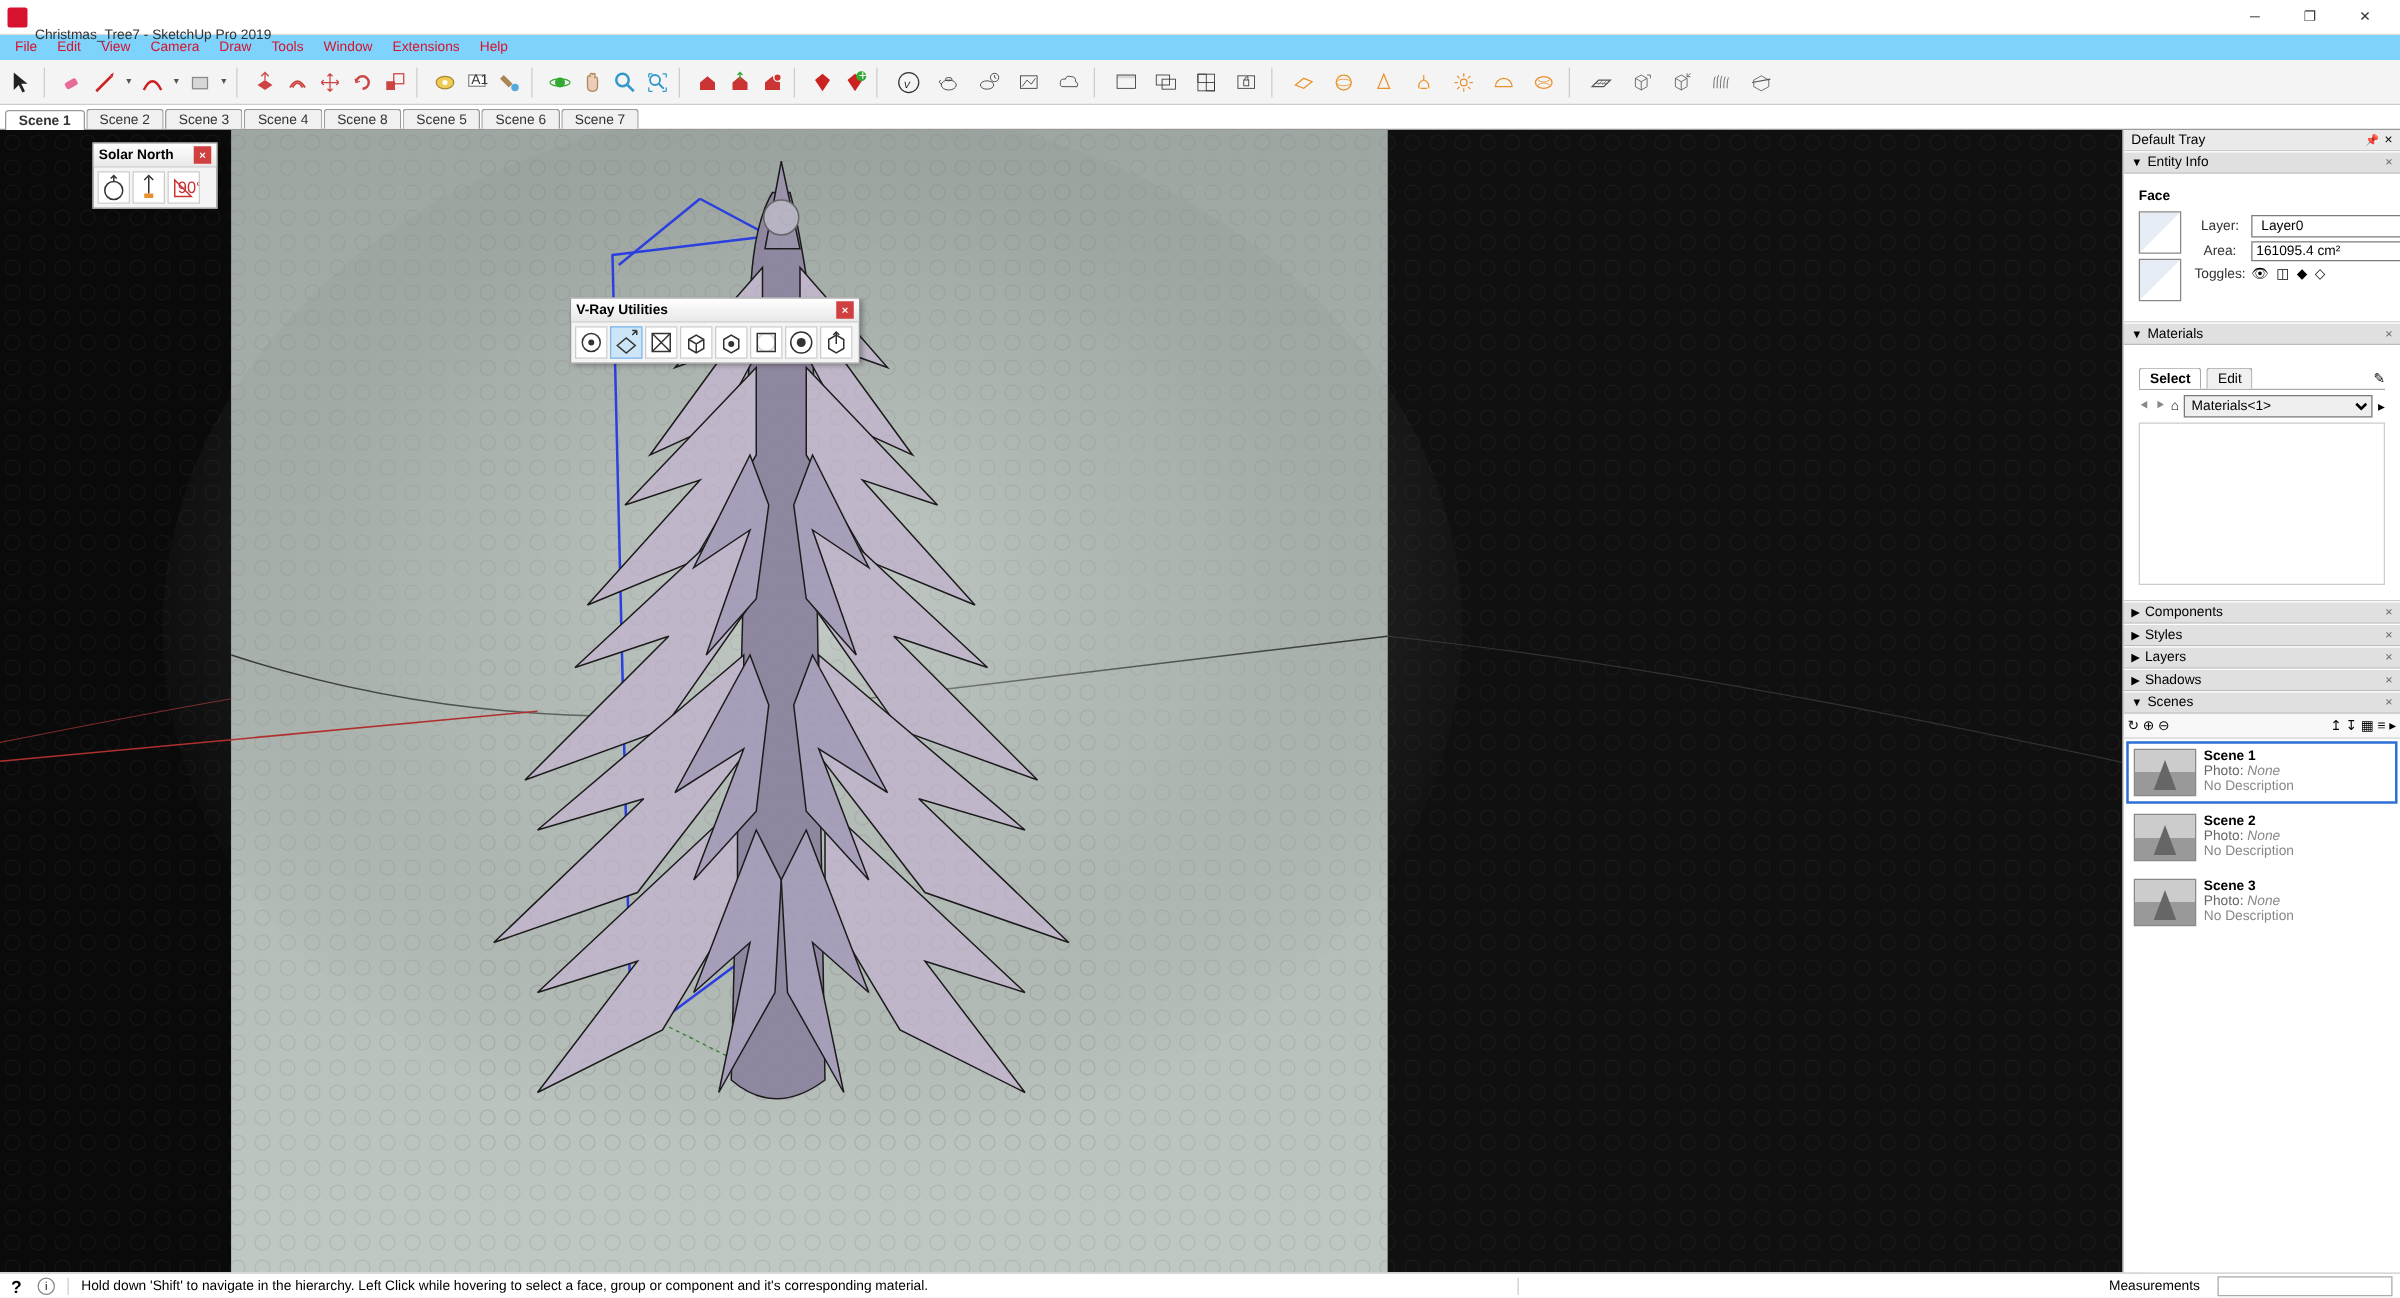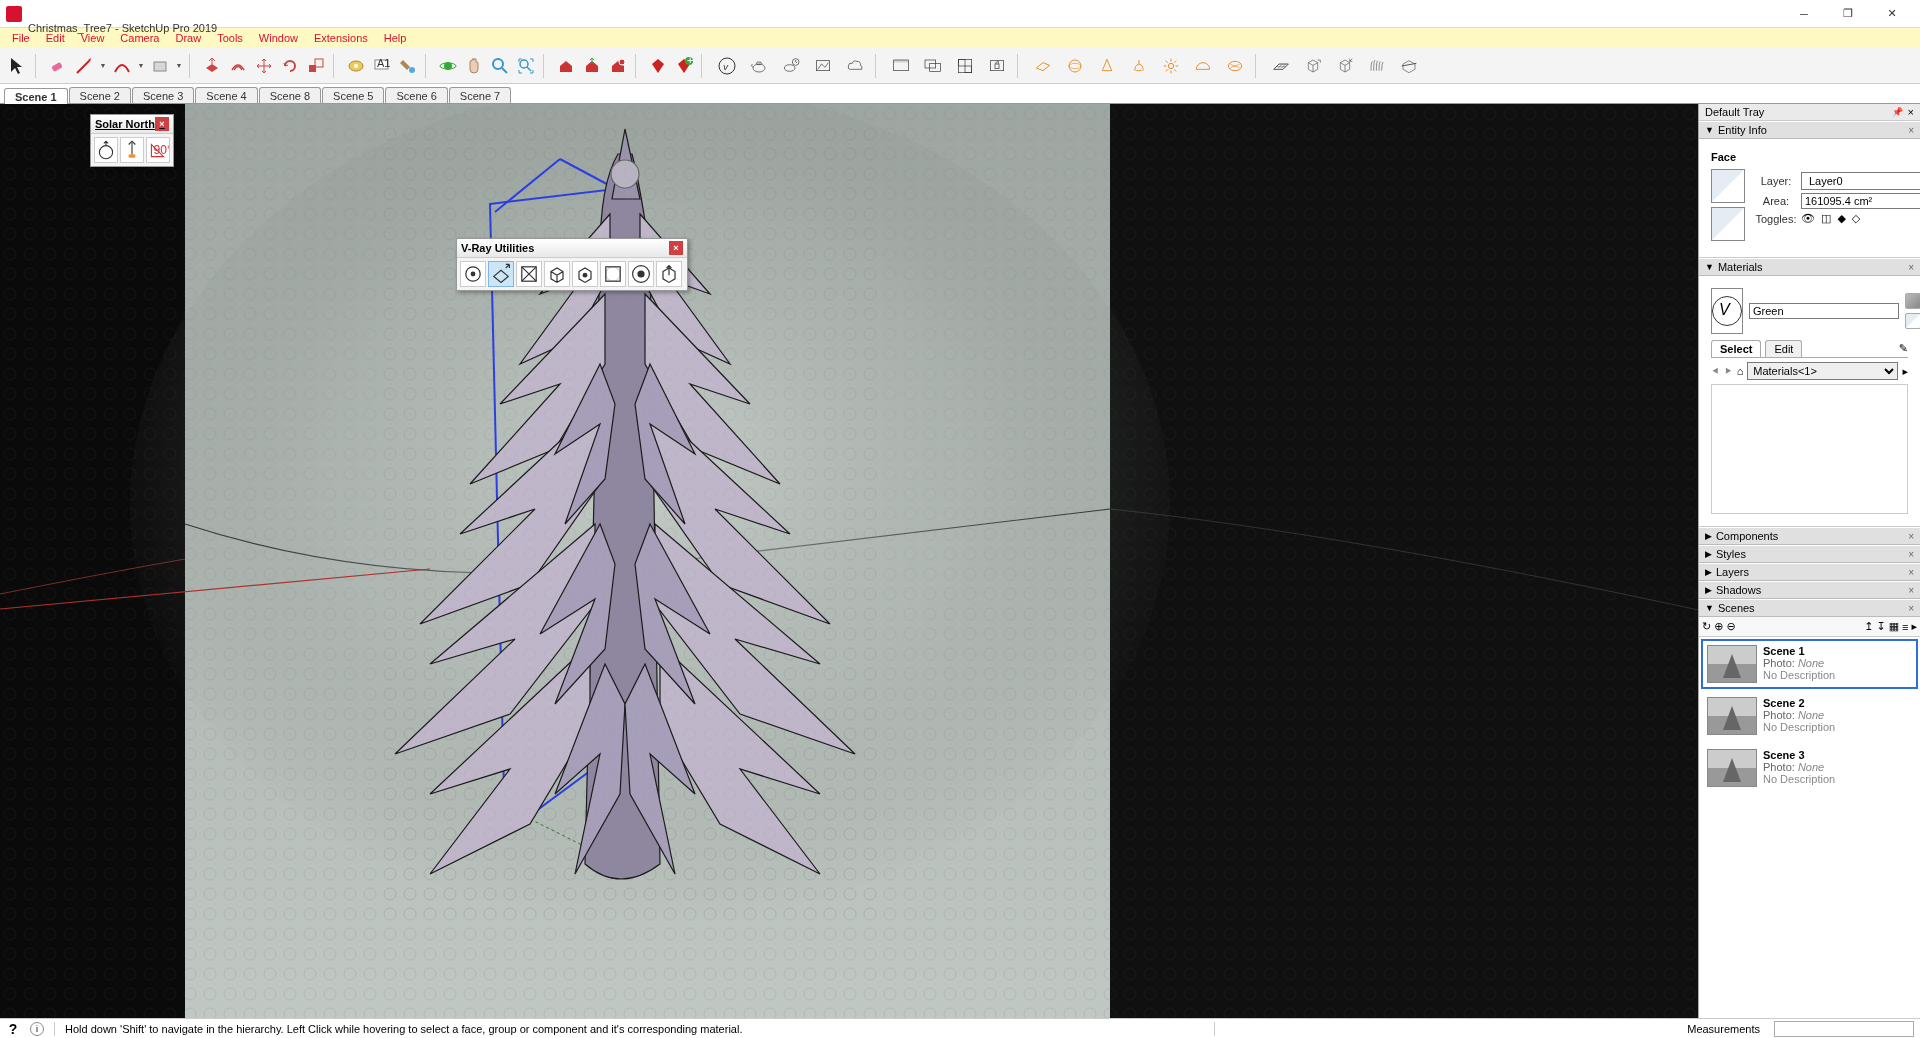--- a/index.html
+++ b/index.html
@@ -6,21 +6,21 @@
 body { width: 1920px; height: 1038px; background: #f0f0f0; overflow: hidden; position: relative; }
 
 
 .titlebar { height: 28px; background: #fff; display: flex; align-items: center; padding: 0 6px; border-bottom: 1px solid #ddd; }
 .titlebar .app-icon { width: 16px; height: 16px; background: #d6122e; margin-right: 6px; border-radius: 2px; }
 .titlebar .title-text { color: #333; margin-top: 28px; }
 .titlebar .win-controls { margin-left: auto; display: flex; }
 .titlebar .win-btn { width: 44px; height: 28px; display: flex; align-items: center; justify-content: center; color: #333; }
 
 
-.menubar { height: 20px; background: #fef9c3; display: flex; align-items: center; padding: 0 4px; }
+.menubar { height: 20px; background: #7dd3fc; display: flex; align-items: center; padding: 0 4px; }
 .menubar .menu-item { padding: 2px 8px; color: #d6122e; cursor: default; }
 
 
 .toolbar-row { background: #f4f4f4; border-bottom: 1px solid #ccc; display: flex; align-items: center; padding: 2px 6px; gap: 2px; height: 36px; }
 .tb-btn { width: 24px; height: 24px; display: flex; align-items: center; justify-content: center; border: 1px solid transparent; position: relative; }
 .tb-btn svg { width: 20px; height: 20px; }
 .tb-sep { width: 6px; height: 24px; border-left: 1px solid #ccc; margin: 0 3px; }
 .tb-dd { width: 10px; font-size: 7px; color: #555; display:flex; align-items:center; justify-content:center; height:24px;}
 .big-btn { width: 30px; height: 30px; }
 
@@ -469,21 +469,21 @@
       <path d="M605 560 L555 690 L600 650 L575 770 L620 690 L625 600 Z" fill="#a79fba"></path>
       <path d="M645 560 L695 690 L650 650 L675 770 L630 690 L625 600 Z" fill="#a79fba"></path>
     </g>
 
     <g clip-path="none">
       <rect x="380" y="25" width="500" height="790" fill="url(#dots)" opacity="0.25"></rect>
     </g>
   </svg>
 
   
-  <div class="float-tb" style="left:90px; top:10px; width:84px;text-decoration:underline;">
+  <div class="float-tb" style="left:74px; top:10px; width:100px;">
     <div class="ft-title">
         <span>Solar North</span>
         <span class="ft-close">×</span>
       </div>
     <div class="ft-body">
       <div class="ft-btn">
           <svg viewBox="0 0 20 20">
             <circle cx="10" cy="12" r="6" fill="none" stroke="#333"></circle>
             <path d="M10 6 L10 2 M8 4 L10 2 L12 4" stroke="#333" fill="none"></path>
           </svg>
@@ -601,32 +601,20 @@
       </div>
     </div>
   </div>
 
   <div class="panel-header">
       <span class="arrow">▼</span>
       <span>Materials</span>
       <span class="px">×</span>
     </div>
   <div class="panel-body" style="flex:0 0 auto;">
-    <div class="mat-body">
-      <div class="mat-big-swatch">
-          <div class="vcircle"></div>
-        </div>
-      <div style="flex:1; display:flex; flex-direction:column; gap:4px;">
-        <input class="mat-input" value="Green" style="">
-      </div>
-      <div class="mat-side">
-        <div class="mat-side-ic"></div>
-        <div class="mat-side-ic" style="background:linear-gradient(135deg,#e6ecf4 49%,#fff 51%);"></div>
-      </div>
-    </div>
     <div class="mat-tabs">
       <div class="mat-tab active">Select</div>
       <div class="mat-tab">Edit</div>
       <span style="margin-left:auto; align-self:center;">✎</span>
     </div>
     <div class="mat-nav">
       <span class="arrow-ic">⯇</span>
       <span class="arrow-ic">⯈</span>
       <span>⌂</span>
       <select><option>Materials&lt;1&gt;</option></select>

